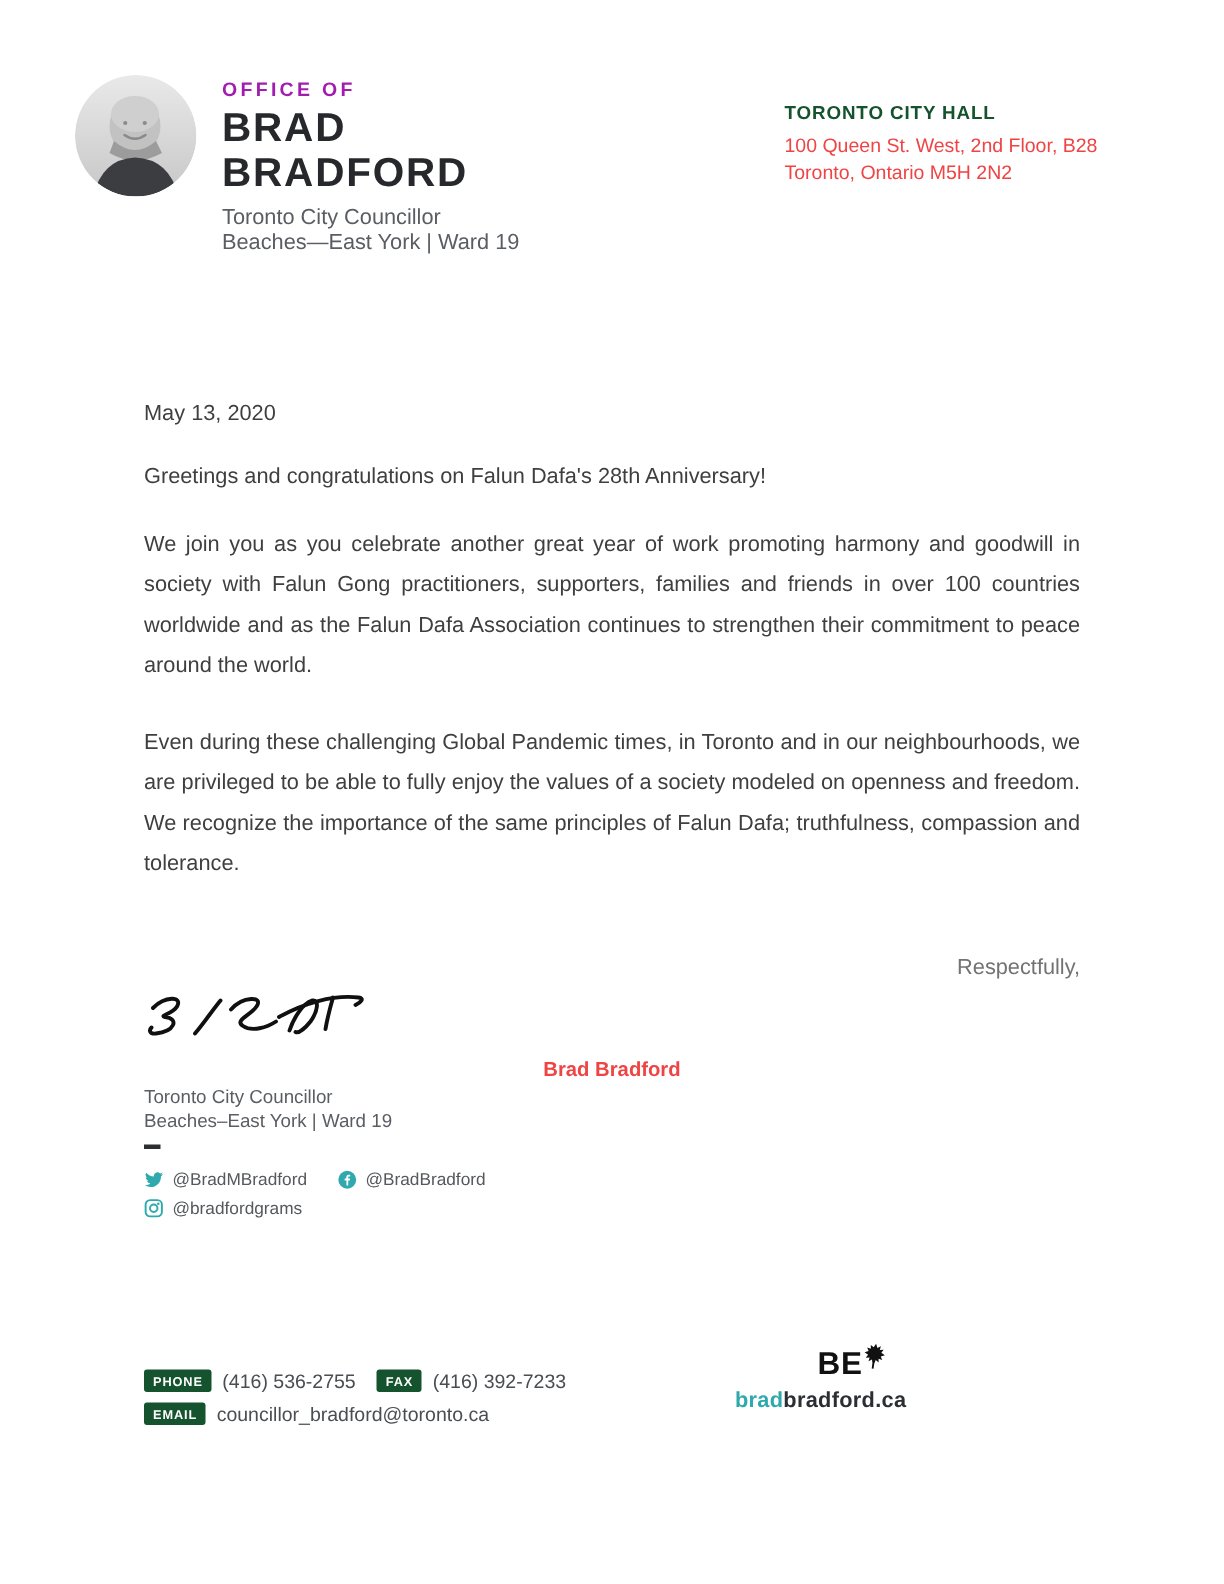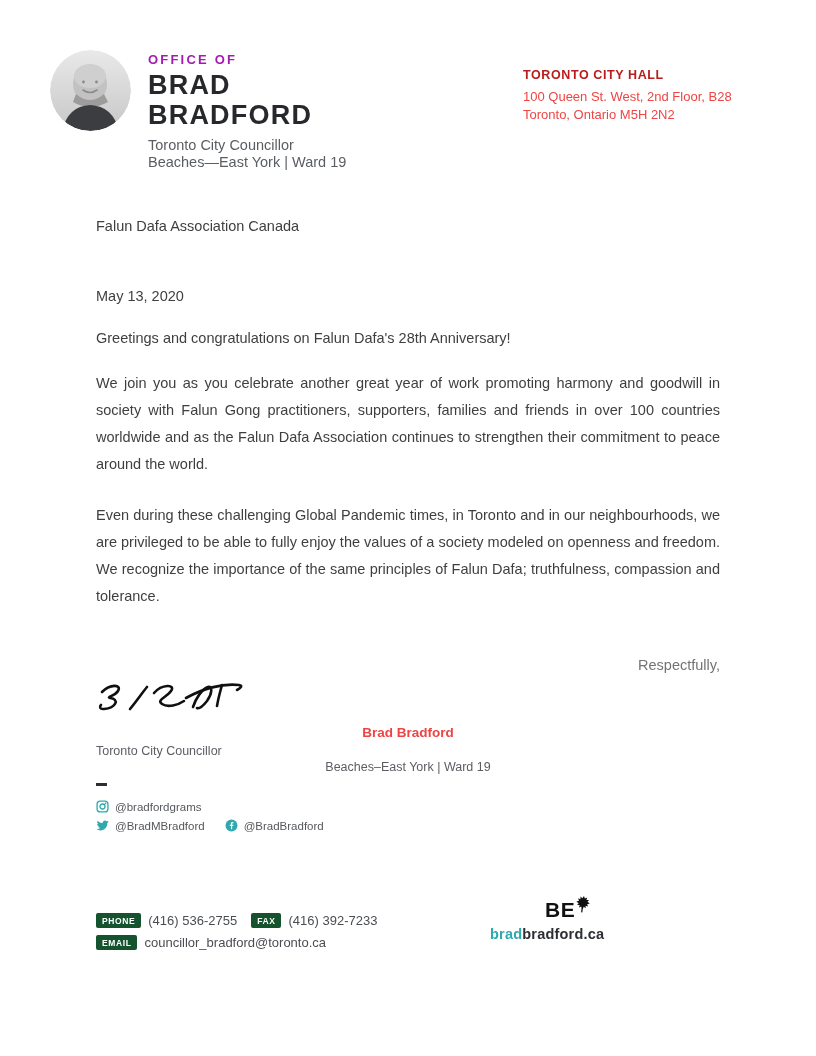--- a/index.html
+++ b/index.html
@@ -26,21 +26,21 @@
   }
   .brand-name {
     color: #26282c; font-size: 27px; font-weight: bold;
     letter-spacing: 1.2px; line-height: 24px; margin-top: 6px;
   }
   .brand-title { color: #5a5e63; font-size: 14.5px; margin-top: 10px; line-height: 17px; }
   .brand-ward  { color: #5a5e63; font-size: 14.5px; line-height: 17px; }
 
   .address-block { position: absolute; left: 523px; top: 68px; }
   .address-name {
-    color: #b91c1c; font-size: 12.5px; font-weight: bold;
+    color: #14532d; font-size: 12.5px; font-weight: bold;
     letter-spacing: 0.6px; margin-bottom: 6px;
   }
   .address-line { color: #ef4444; font-size: 13px; line-height: 18px; }
 
   
   .body-col {
     position: absolute; left: 96px; top: 216px; width: 624px;
     color: #3f3f3f; font-size: 14.5px;
   }
   .recipient { line-height: 20px; }
@@ -50,21 +50,21 @@
     margin-top: 22px; line-height: 27px;
     text-align: justify;
   }
   .para2 { margin-top: 24px; }
   .closing { margin-top: 46px; line-height: 18px; color: #737373; text-align: right; }
   .signature-svg { margin-top: 2px; display: block; }
 
   .sig-block { margin-top: 8px; }
   .sig-name  { color: #ef4444; font-size: 13.5px; font-weight: bold; line-height: 17px; text-align: center; }
   .sig-title { color: #5a5e63; font-size: 12.5px; line-height: 16px; margin-top: 2px; }
-  .sig-ward  { color: #5a5e63; font-size: 12.5px; line-height: 16px; text-align: center; }
+  .sig-ward  { color: #5a5e63; font-size: 12.5px; line-height: 16px; }
   .sig-dash  { width: 11px; height: 2.5px; background: #2c2e33; margin-top: 8px; }
 
   .social { margin-top: 12px; }
   .social-row { display: flex; align-items: center; gap: 6px; height: 18px; }
   .social-row + .social-row { margin-top: 1px; }
   .social-icon { width: 13px; height: 13px; display: inline-flex; flex: 0 0 auto; }
   .handle { color: #55585c; font-size: 11.5px; }
   .handle-gap { width: 8px; }
 
   
@@ -130,21 +130,20 @@
     <div class="brand-ward">Beaches—East York | Ward 19</div>
   </div>
 
   <div class="address-block">
     <div class="address-name">TORONTO CITY HALL</div>
     <div class="address-line">100 Queen St. West, 2nd Floor, B28</div>
     <div class="address-line">Toronto, Ontario M5H 2N2</div>
   </div>
 
   <div class="body-col">
-    <div class="recipient">Falun Dafa Association Canada</div>
     <div class="date">May 13, 2020</div>
     <div class="greeting">Greetings and congratulations on Falun Dafa's 28th Anniversary!</div>
     <p class="para">We join you as you celebrate another great year of work promoting harmony and goodwill in society with Falun Gong practitioners, supporters, families and friends in over 100 countries worldwide and as the Falun Dafa Association continues to strengthen their commitment to peace around the world.</p>
     <p class="para para2">Even during these challenging Global Pandemic times, in Toronto and in our neighbourhoods, we are privileged to be able to fully enjoy the values of a society modeled on openness and freedom. We recognize the importance of the same principles of Falun Dafa; truthfulness, compassion and tolerance.</p>
     <div class="closing">Respectfully,</div>
 
     <svg class="signature-svg" width="150" height="40" viewBox="0 0 150 40">
       <g fill="none" stroke="#101010" stroke-width="2.6" stroke-linecap="round" stroke-linejoin="round">
         <path d="M6 16 C14 8, 26 8, 22 15 C19 20, 10 21, 14 22 C24 23, 20 32, 8 33 C4 33.5, 3 31, 5 29"></path>
         <path d="M34 33 C40 26, 46 17, 51 11"></path>
@@ -156,46 +155,46 @@
     </svg>
 
     <div class="sig-block">
       <div class="sig-name">Brad Bradford</div>
       <div class="sig-title">Toronto City Councillor</div>
       <div class="sig-ward">Beaches–East York | Ward 19</div>
       <div class="sig-dash"></div>
     </div>
 
     <div class="social">
-      <div class="social-row">
-        <span class="social-icon">
-          <svg viewBox="0 0 24 24" width="13" height="13">
-              <rect x="2" y="2" width="20" height="20" rx="5.5" fill="none" stroke="#2fa9ad" stroke-width="2.4"></rect>
-              <circle cx="12" cy="12" r="4.6" fill="none" stroke="#2fa9ad" stroke-width="2.4"></circle>
-              <circle cx="17.6" cy="6.4" r="1.6" fill="#2fa9ad"></circle>
-            </svg>
-        </span>
-        <span class="handle">@bradfordgrams</span>
-      </div>
       <div class="social-row">
         <span class="social-icon">
           <svg viewBox="0 0 24 24" width="13" height="13">
               <path fill="#2fa9ad" d="M23.4 4.8c-.8.4-1.7.6-2.6.8a4.5 4.5 0 0 0 2-2.5c-.9.5-1.9.9-2.9 1.1A4.5 4.5 0 0 0 12.1 7c0 .4 0 .7.1 1A12.9 12.9 0 0 1 2.8 3.3 4.5 4.5 0 0 0 4.2 9.4c-.7 0-1.4-.2-2-.5v.1c0 2.2 1.5 4 3.6 4.4-.4.1-.8.2-1.2.2-.3 0-.6 0-.9-.1a4.5 4.5 0 0 0 4.2 3.1 9.1 9.1 0 0 1-6.7 1.9A12.8 12.8 0 0 0 8.1 21c8.3 0 12.8-6.9 12.8-12.8v-.6c.9-.6 1.7-1.4 2.5-2.8z"></path>
             </svg>
         </span>
         <span class="handle">@BradMBradford</span>
         <span class="handle-gap"></span>
         <span class="social-icon">
           <svg viewBox="0 0 24 24" width="13" height="13">
               <circle cx="12" cy="12" r="11" fill="#2fa9ad"></circle>
               <path fill="#ffffff" d="M13.2 19v-6h2l.3-2.4h-2.3V9.1c0-.7.2-1.2 1.2-1.2h1.2V5.8c-.2 0-.9-.1-1.8-.1-1.8 0-3 1.1-3 3.1v1.8H8.8V13h2.2v6h2.2z"></path>
             </svg>
         </span>
         <span class="handle">@BradBradford</span>
       </div>
+      <div class="social-row">
+        <span class="social-icon">
+          <svg viewBox="0 0 24 24" width="13" height="13">
+              <rect x="2" y="2" width="20" height="20" rx="5.5" fill="none" stroke="#2fa9ad" stroke-width="2.4"></rect>
+              <circle cx="12" cy="12" r="4.6" fill="none" stroke="#2fa9ad" stroke-width="2.4"></circle>
+              <circle cx="17.6" cy="6.4" r="1.6" fill="#2fa9ad"></circle>
+            </svg>
+        </span>
+        <span class="handle">@bradfordgrams</span>
+      </div>
     </div>
   </div>
 
   <div class="contact-block">
     <div class="contact-row">
       <span class="badge">PHONE</span>
       <span class="contact-val">(416) 536-2755</span>
       <span class="badge">FAX</span>
       <span class="contact-val">(416) 392-7233</span>
     </div>

